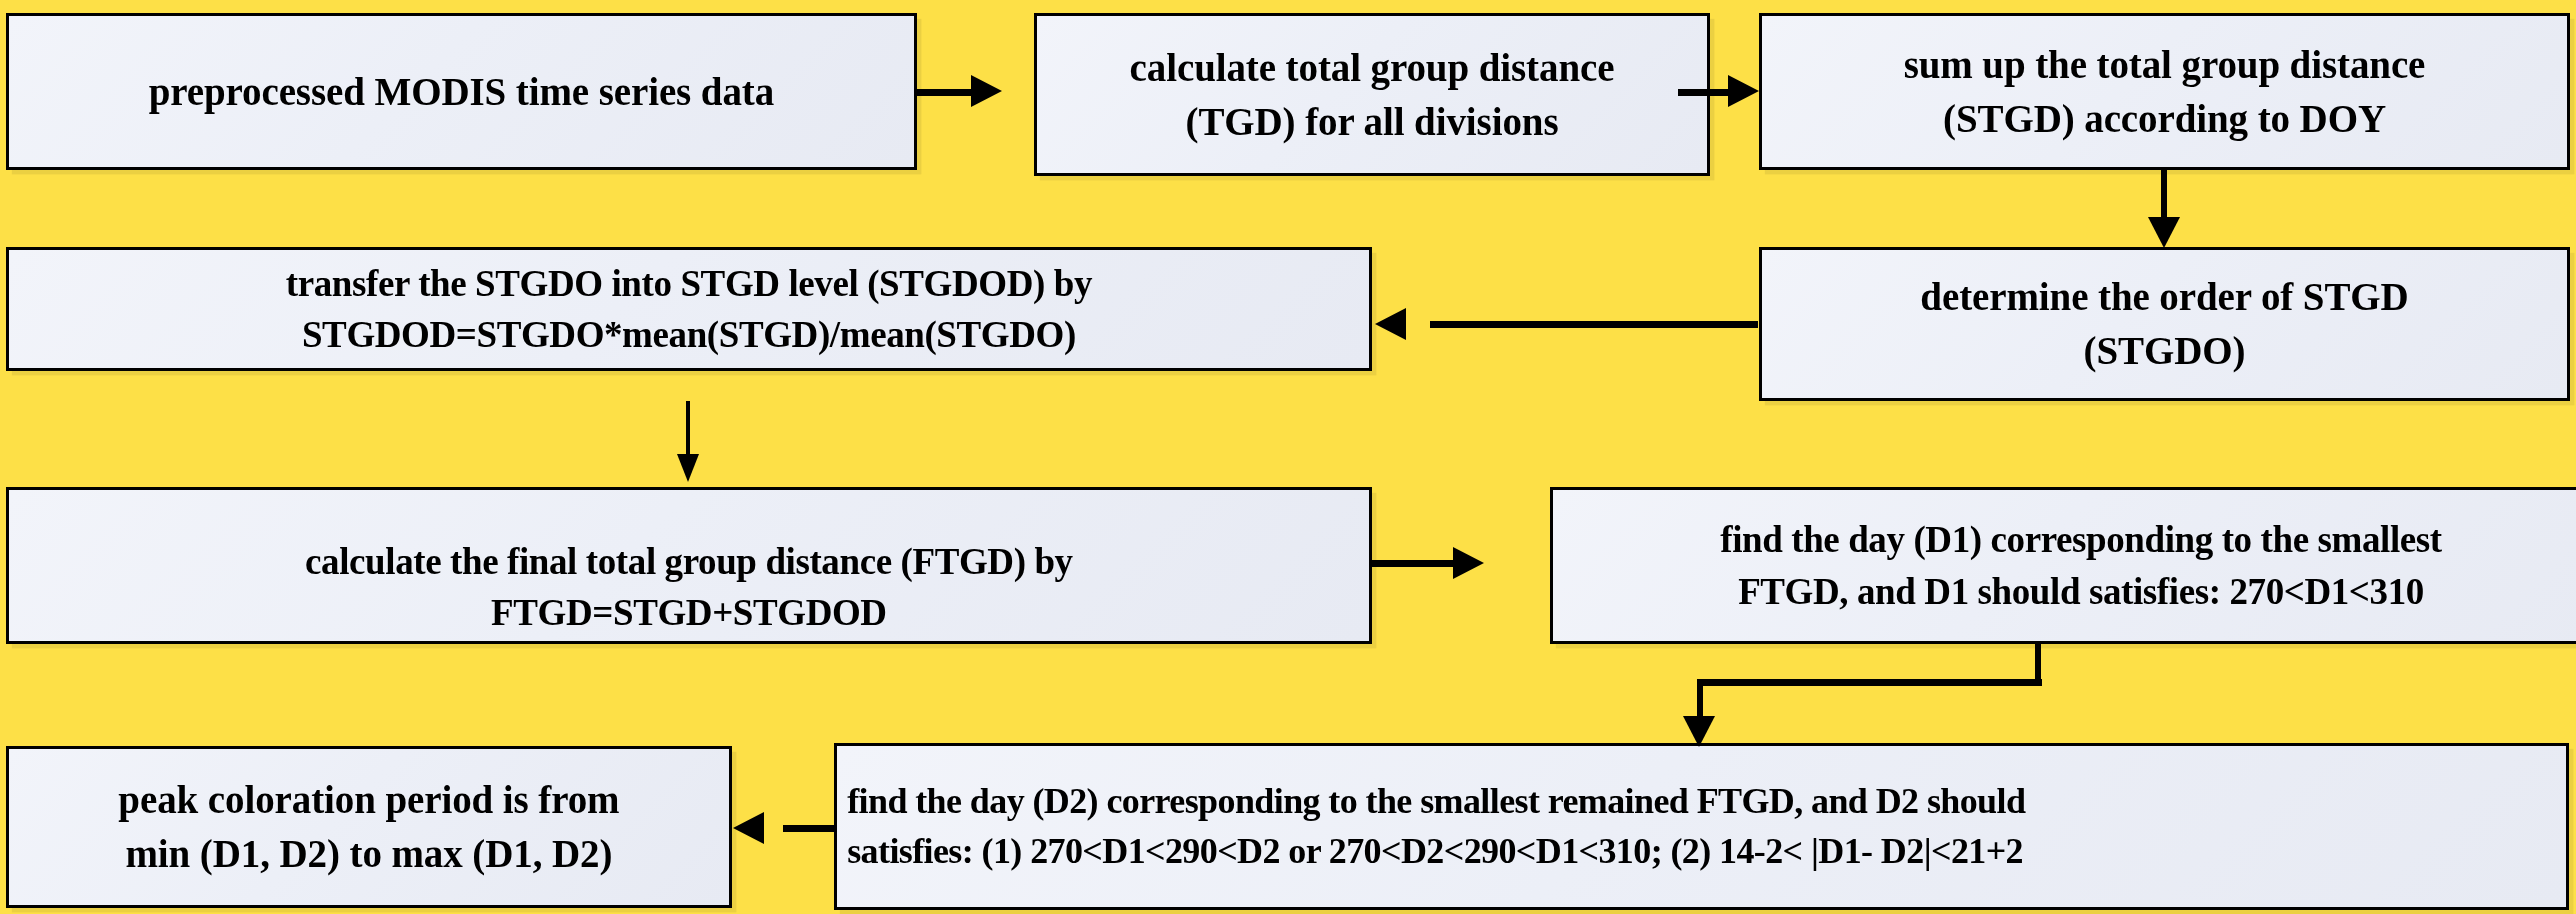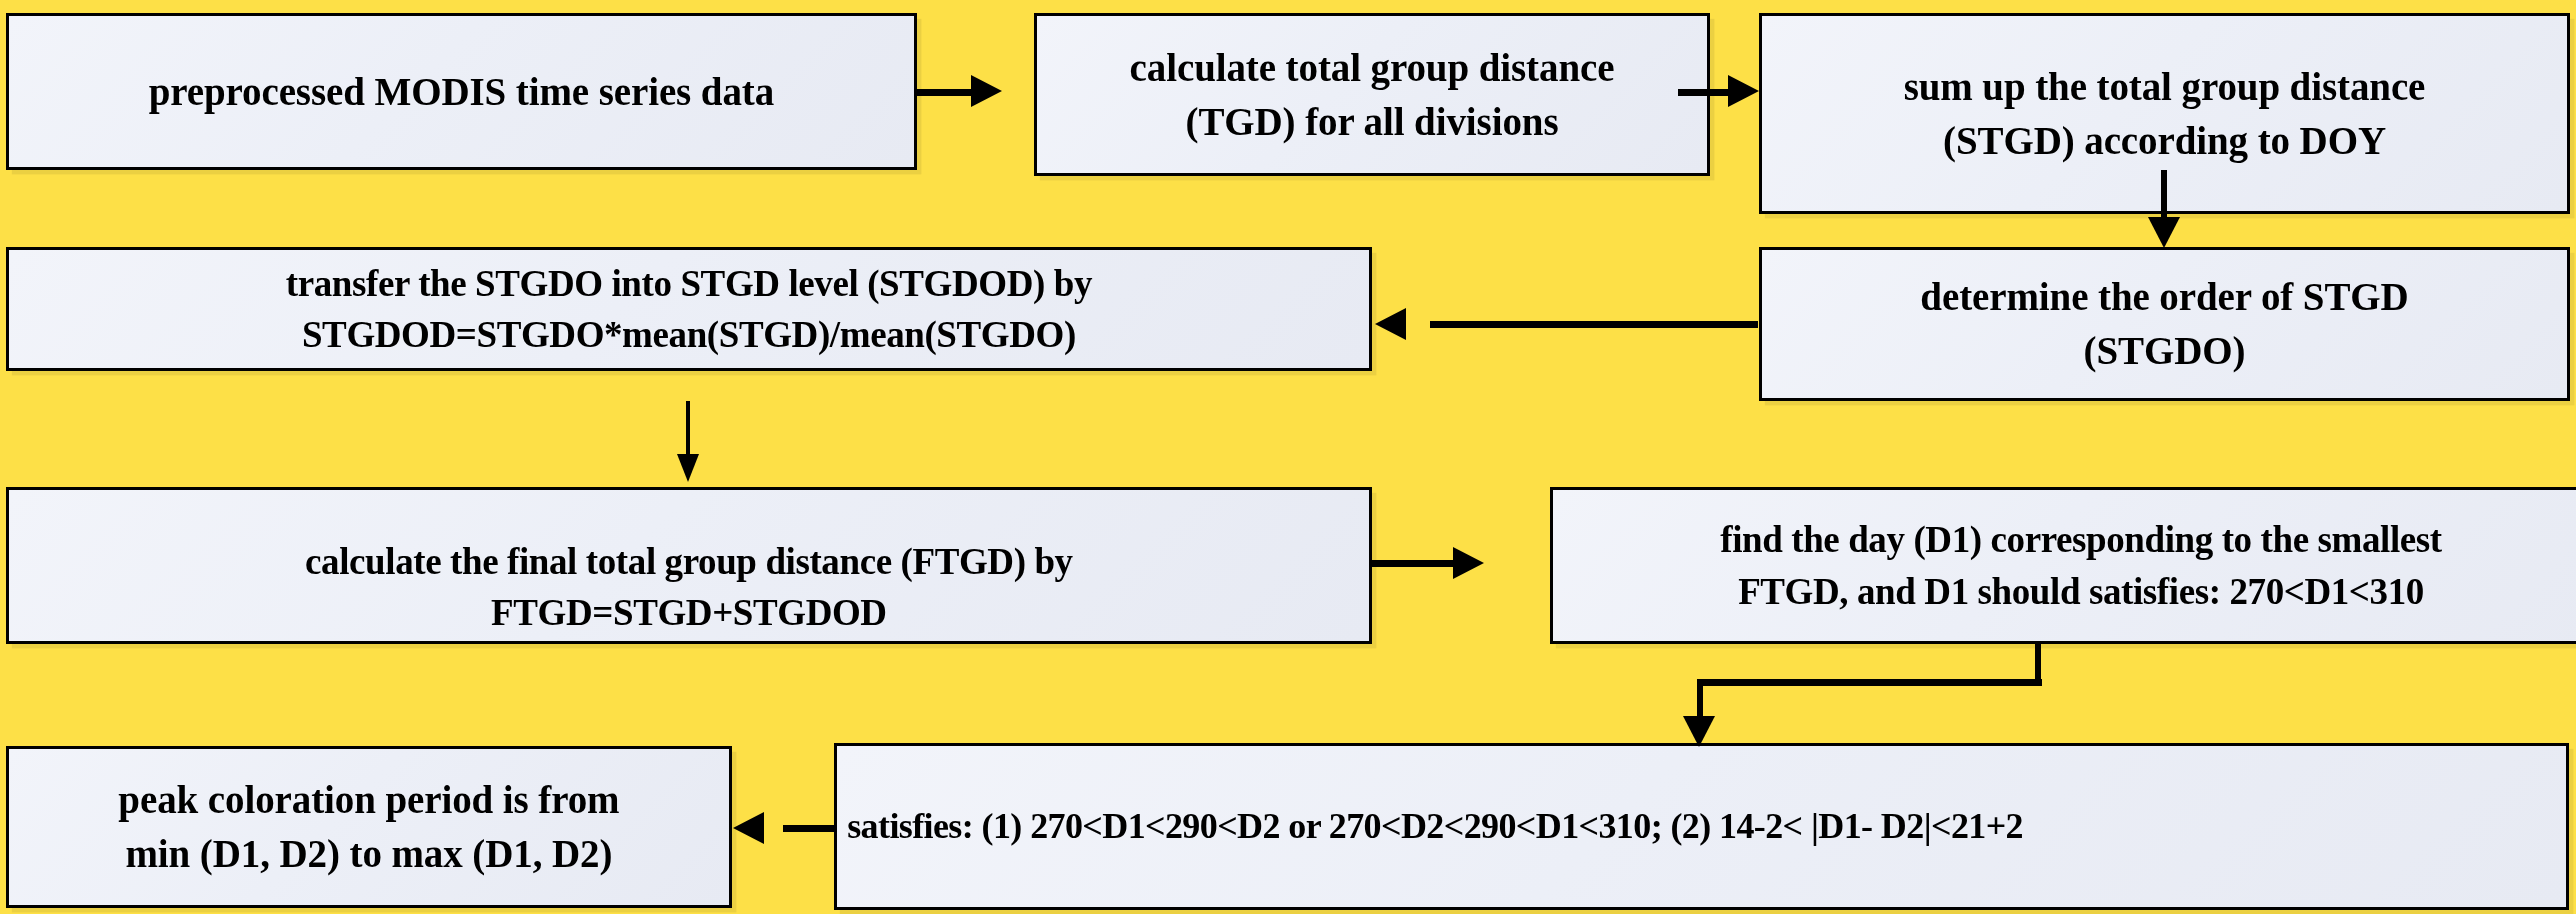--- a/index.html
+++ b/index.html
@@ -90,21 +90,21 @@
     </span>
   </div>
 
   <div class="node" style="left:1002px; top:13px; width:676px; height:163px;margin-left:32px;">
     <span class="lines">
       <span class="ln">calculate total group distance</span>
       <span class="ln">(TGD) for all divisions</span>
     </span>
   </div>
 
-  <div class="node" style="left:1759px; top:13px; width:811px; height:201px;">
+  <div class="node" style="left:1759px; top:13px; width:811px; height:157px;">
     <span class="lines">
       <span class="ln">sum up the total group distance</span>
       <span class="ln">(STGD) according to DOY</span>
     </span>
   </div>
 
   <div class="node wide" style="left:5.9px; top:247px; width:1366px; height:124px;">
     <span class="lines">
       <span class="ln">transfer the  STGDO into STGD level (STGDOD) by</span>
       <span class="ln">STGDOD=STGDO*mean(STGD)/mean(STGDO)</span>
@@ -134,20 +134,21 @@
 
   <div class="node" style="left:5.9px; top:746px; width:726px; height:162px;">
     <span class="lines">
       <span class="ln">peak coloration period is from</span>
       <span class="ln">min (D1, D2) to max (D1, D2)</span>
     </span>
   </div>
 
   <div class="node tight" style="left:834px; top:743px; width:1735px; height:167px; font-size:36px; letter-spacing:-0.6px;">
     <span class="lines" style="text-align:left;">
+      <span class="ln">find the day (D2) corresponding to the smallest  remained FTGD, and D2 should</span>
       <span class="ln">satisfies: (1)  270&lt;D1&lt;290&lt;D2 or 270&lt;D2&lt;290&lt;D1&lt;310; (2) 14-2&lt; |D1- D2|&lt;21+2</span>
     </span>
   </div>
 
   <div class="conn h" style="left:917px; top:89px; width:59px;"></div>
   <div class="arrow right" style="left:971px; top:75px;"></div>
 
   <div class="conn h" style="left:1678px; top:89px; width:55px;"></div>
   <div class="arrow right" style="left:1728px; top:75px;"></div>
 

